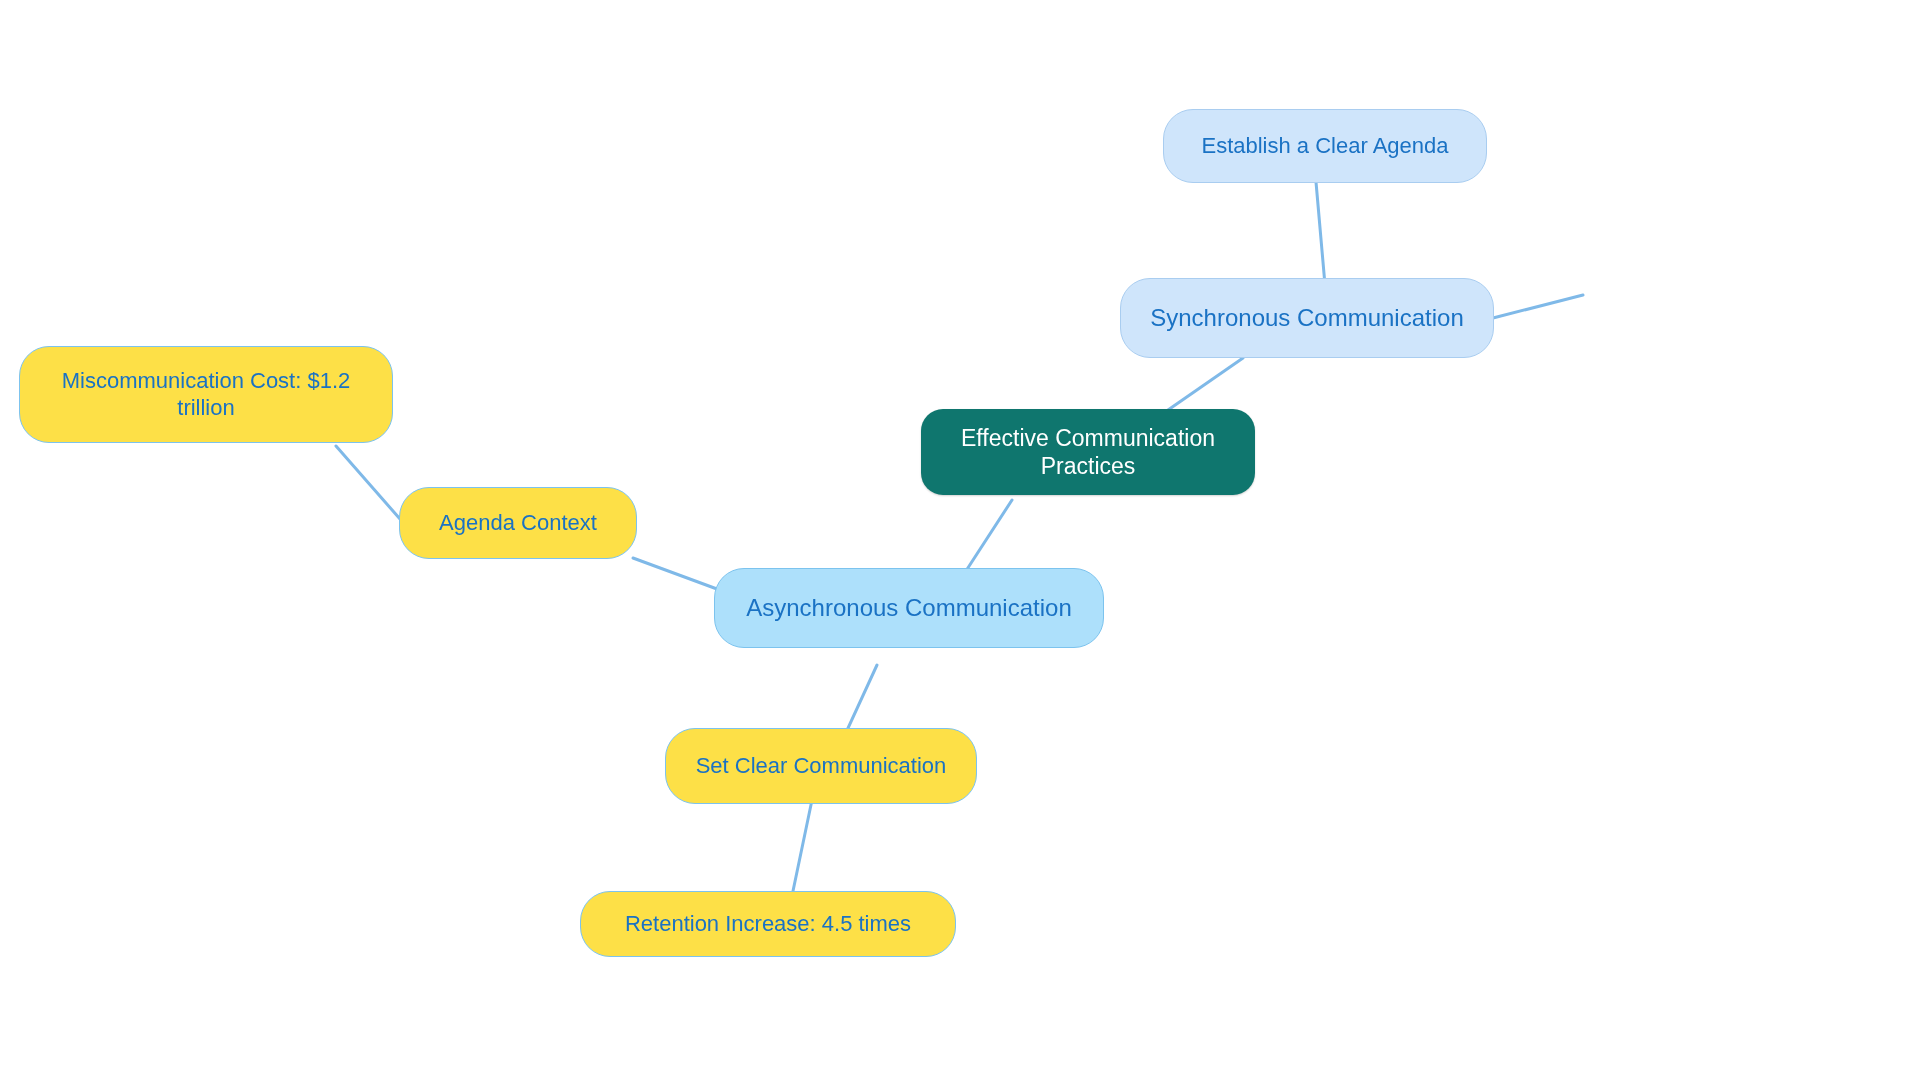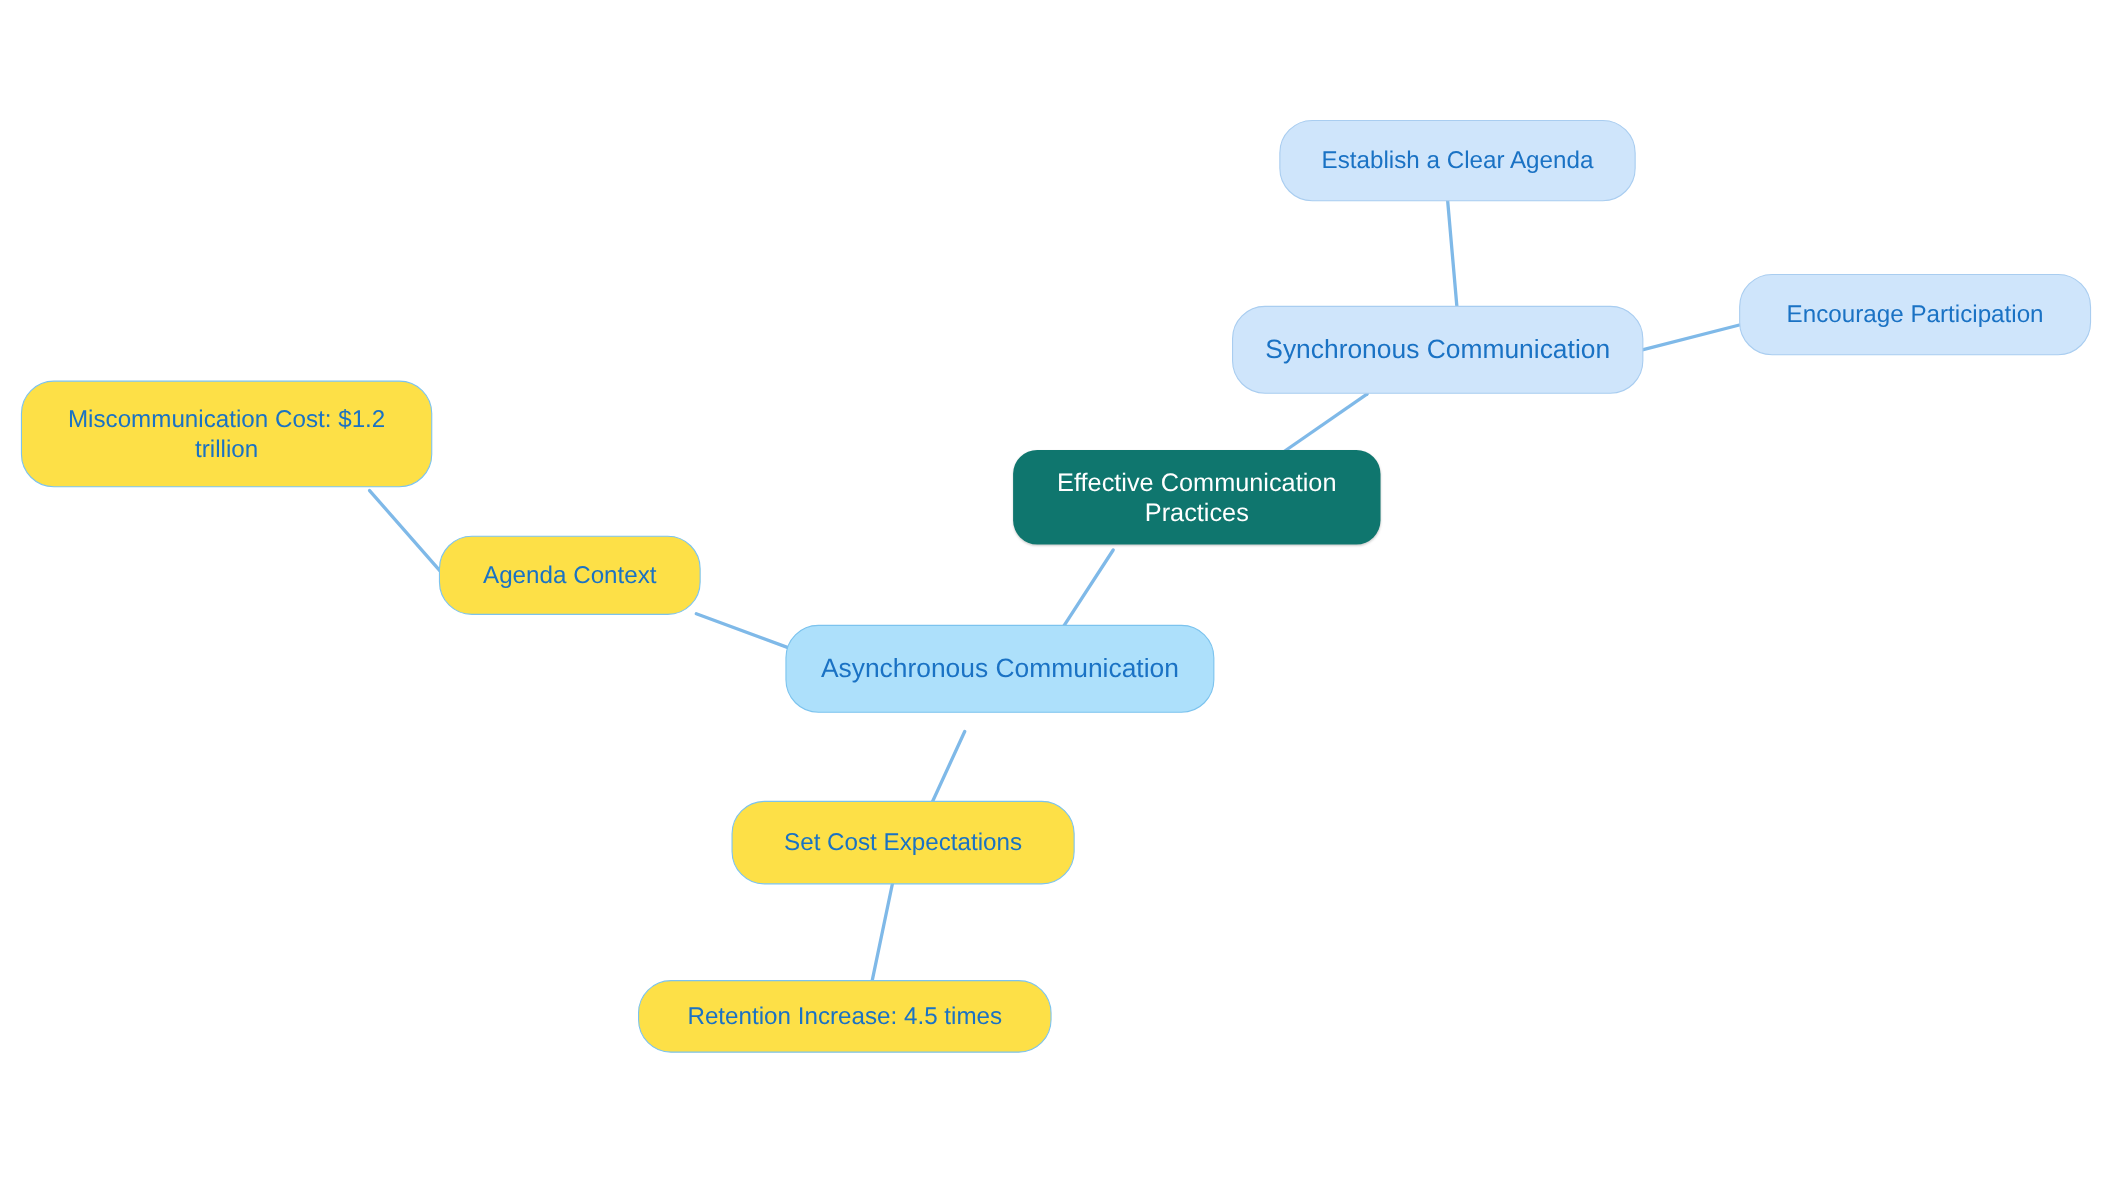--- a/index.html
+++ b/index.html
@@ -94,33 +94,30 @@
   </div>
 
   <div class="node node-branch-left" style="left:714px; top:568px; width:390px; height:80px;">
     <span>Asynchronous Communication</span>
   </div>
 
   <div class="node node-leaf-right" style="left:1163px; top:109px; width:324px; height:74px;">
     <span>Establish a Clear Agenda</span>
   </div>
 
-  <div class="node node-leaf-right" style="left:1581px; top:249px; width:320px; height:74px;">
-    <span>Encourage Participation</span>
-  </div>
 
   <div class="node node-leaf-left" style="left:399px; top:487px; width:238px; height:72px;">
     <span>Agenda Context</span>
   </div>
 
   <div class="node node-leaf-left" style="left:19px; top:346px; width:374px; height:97px;">
     <span>Miscommunication Cost: $1.2 trillion</span>
   </div>
 
   <div class="node node-leaf-left" style="left:665px; top:728px; width:312px; height:76px;">
-    <span>Set Cost Expectations</span>
+    <span>Set Clear Communication</span>
   </div>
 
   <div class="node node-leaf-left" style="left:580px; top:891px; width:376px; height:66px;">
     <span>Retention Increase: 4.5 times</span>
   </div>
 
 </div>
 
 </body></html>

